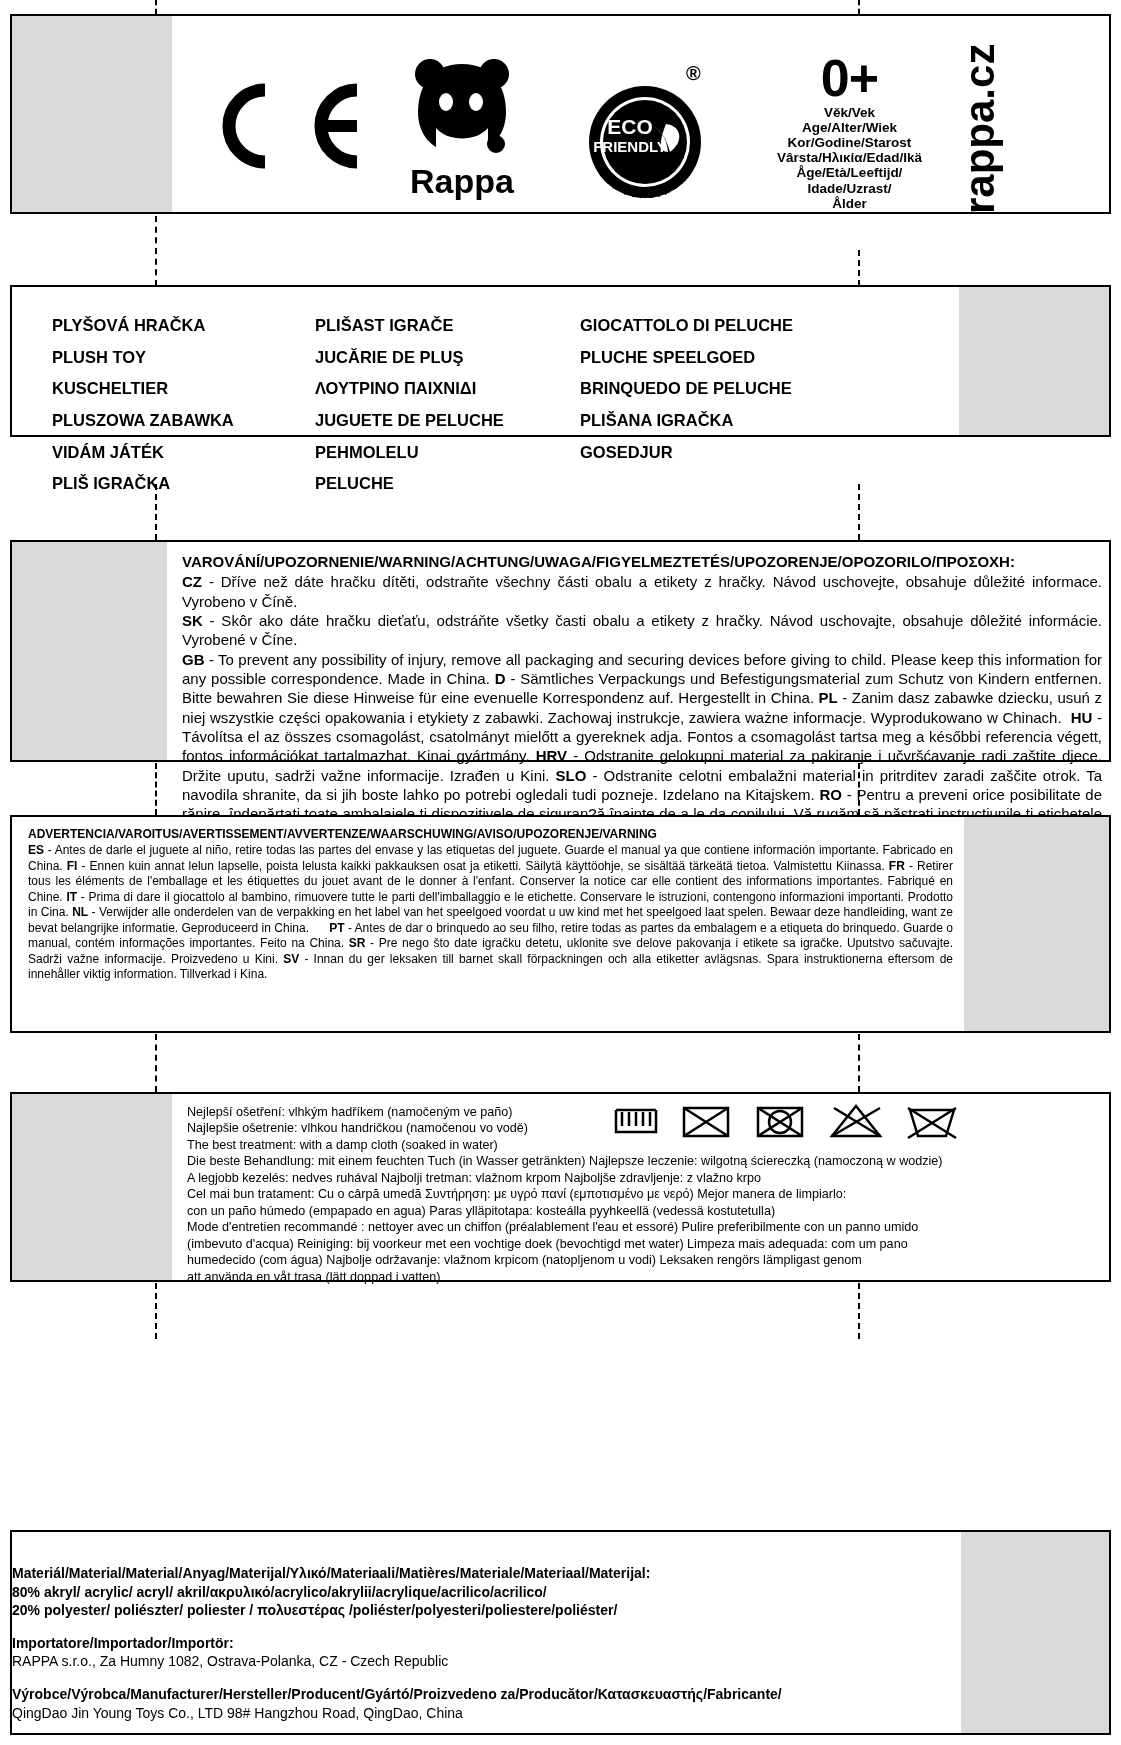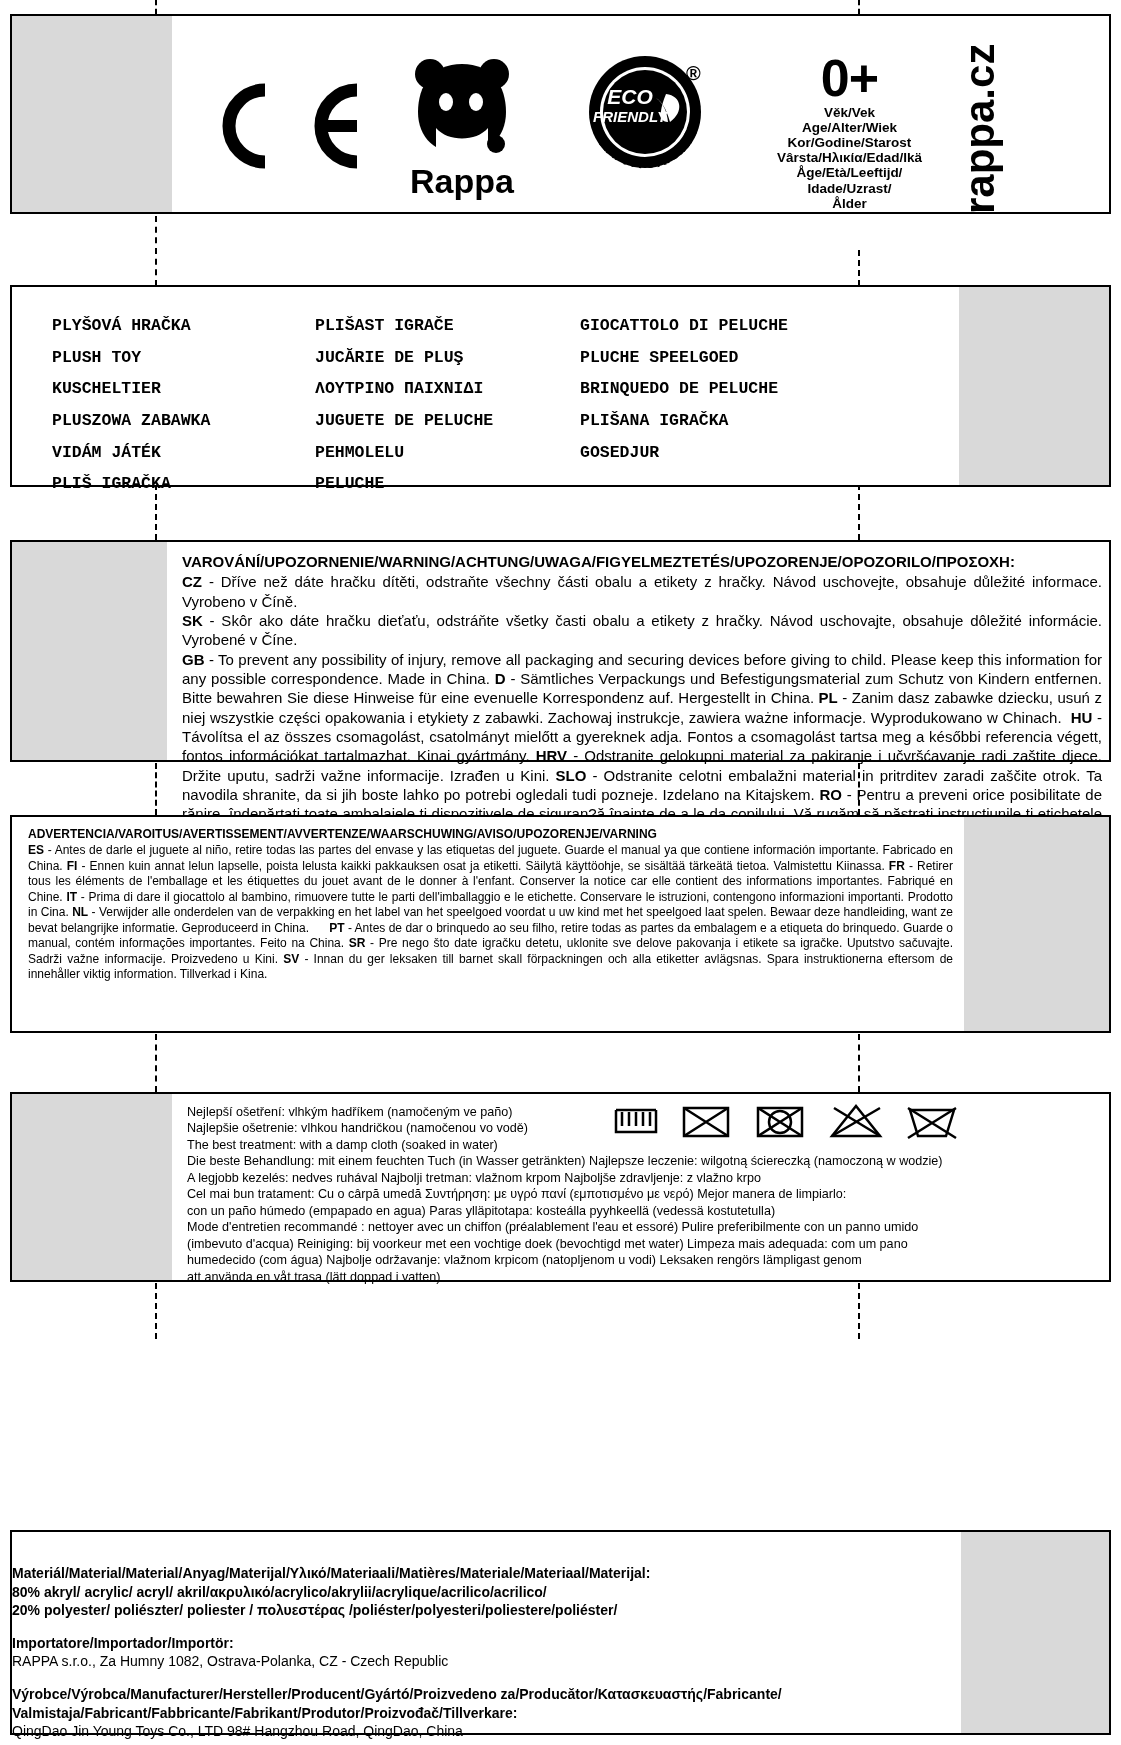--- a/index.html
+++ b/index.html
@@ -31,40 +31,40 @@
   
   #header{left:10px;top:14px;width:1101px;height:200px;border:2px solid #000;}
   #header-grey-left{position:absolute;left:0;top:0;width:160px;height:100%;background:#d9d9d9;}
   #ce-mark{position:absolute;left:195px;top:62px;font-size:86px;letter-spacing:6px;font-weight:400;}
   .ce-svg{display:block;}
 
   #rappa-logo{position:absolute;left:380px;top:40px;width:140px;text-align:center;}
   #rappa-logo .bear{display:block;margin:0 auto;}
   #rappa-logo .word{font-size:34px;font-weight:bold;letter-spacing:0px;margin-top:2px;}
 
-  #eco{position:absolute;left:558px;top:26px;width:150px;height:150px;font-style:italic;}
+  #eco{position:absolute;left:558px;top:56px;width:150px;height:150px;}
 
   #age-block{position:absolute;left:745px;top:36px;width:185px;text-align:center;line-height:1.12;}
   #age-block .zero{font-size:52px;font-weight:bold;letter-spacing:-1px;line-height:1;}
   #age-block .lines{font-size:13.5px;font-weight:bold;margin-top:1px;}
   #age-block .lines div{white-space:nowrap;}
 
   #rappacz{position:absolute;left:938px;top:30px;width:60px;height:170px;}
   #rappacz span{
     display:block;
     transform:rotate(-90deg);
     transform-origin:left top;
     position:absolute;
     left:6px; top:168px;
     font-size:42px;font-weight:bold;white-space:nowrap;
   }
   #reg-mark{position:absolute;left:674px;top:46px;font-size:20px;font-weight:bold;}
 
   
-  #names{left:10px;top:285px;width:1101px;height:202px;font-family:Liberation Mono, monospace;}
+  #names{left:10px;top:285px;width:1101px;height:152px;}
   #names-grey{position:absolute;right:0;top:0;width:150px;height:100%;background:#d9d9d9;}
   .namecol{position:absolute;top:23px;font-size:16.5px;font-weight:bold;line-height:1.92;}
   #namecol1{left:40px;}
   #namecol2{left:303px;}
   #namecol3{left:568px;}
 
   
   #warn1{left:10px;top:540px;width:1101px;height:222px;}
   #warn1-grey{position:absolute;left:0;top:0;width:155px;height:100%;background:#d9d9d9;}
   #warn1-body{position:absolute;left:170px;top:10px;width:920px;font-size:15px;line-height:1.29;text-align:justify;}
@@ -262,18 +262,17 @@
     <div id="bottom-grey"></div>
     <div id="bottom-body">
       <div class="b-bold">Materiál/Material/Material/Anyag/Materijal/Υλικό/Materiaali/Matières/Materiale/Materiaal/Materijal:</div>
       <div class="b-bold">80% akryl/ acrylic/ acryl/ akril/ακρυλικό/acrylico/akrylii/acrylique/acrilico/acrilico/</div>
       <div class="b-bold">20% polyester/ poliészter/ poliester / πολυεστέρας /poliéster/polyesteri/poliestere/poliéster/</div>
       <div class="b-gap"></div>
       <div class="b-bold">Importatore/Importador/Importör:</div>
       <div>RAPPA s.r.o., Za Humny 1082, Ostrava-Polanka, CZ - Czech Republic</div>
       <div class="b-gap"></div>
       <div class="b-bold">Výrobce/Výrobca/Manufacturer/Hersteller/Producent/Gyártó/Proizvedeno za/Producător/Κατασκευαστής/Fabricante/</div>
-      <div class="b-bold">Valmistaja/Fabricant/Fabbricante/Fabrikant/Produtor/Proizvođač/Tillverkare:</div>
       <div>QingDao Jin Young Toys Co., LTD 98# Hangzhou Road, QingDao, China</div>
     </div>
   </div>
 
 </div>
 
 </body></html>

